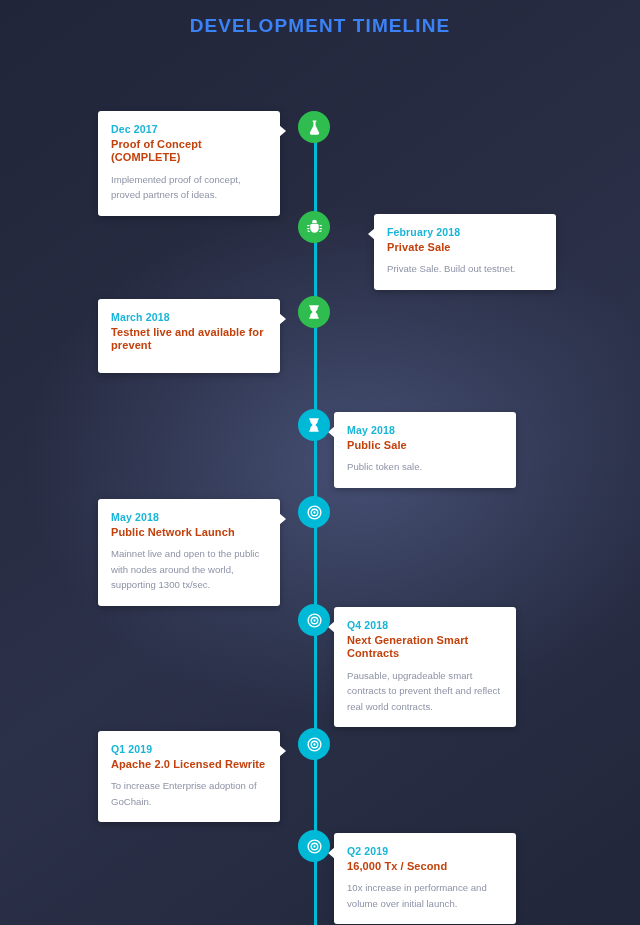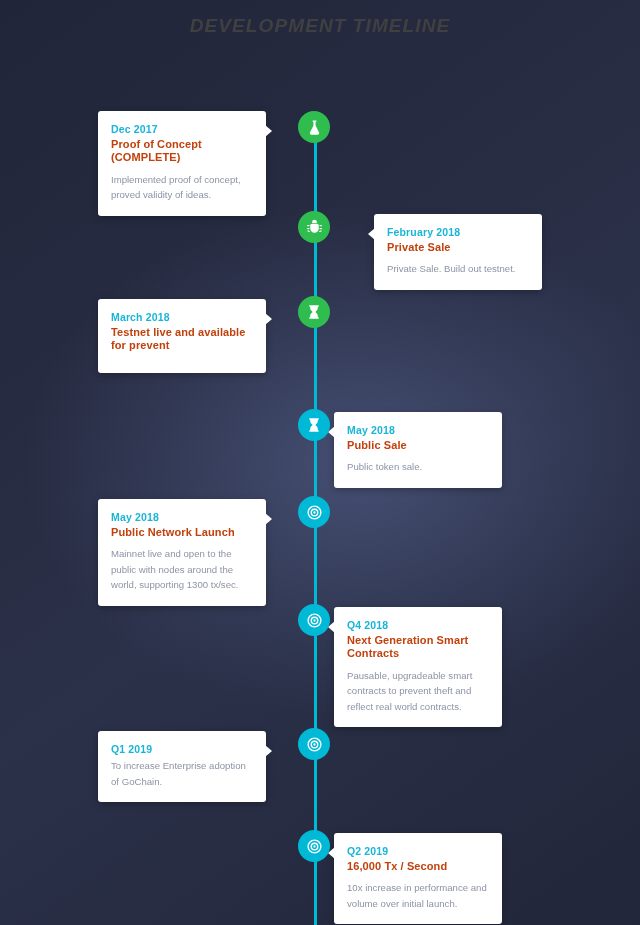--- a/index.html
+++ b/index.html
@@ -7,26 +7,25 @@
   body {
     font-family: "Liberation Sans", sans-serif;
     background:
       radial-gradient(ellipse 430px 330px at 56% 50%, rgba(92,104,150,0.55) 0%, rgba(75,85,125,0.30) 45%, rgba(40,46,66,0) 78%),
       linear-gradient(145deg, #20253a 0%, #272c42 35%, #2b3149 55%, #21263a 100%);
     overflow:hidden;
     position:relative;
   }
   #page-title {
     text-align:center;
-    color:#404040;
+    color:#3b82f6;
     font-size:19px;
     font-weight:bold;
     letter-spacing:1.1px;
     padding-top:15px;
-    font-style:italic;
   }
   #timeline {
     position:relative;
     width:640px;
     height:860px;
     margin-top:6px;
   }
   .axis {
     position:absolute;
     left:313.5px;
@@ -41,21 +40,21 @@
     width:32px; height:32px;
     border-radius:50%;
     display:flex; align-items:center; justify-content:center;
     z-index:4;
   }
   .node.green { background:#2ebd4e; }
   .node.teal  { background:#00b9d6; }
   .node svg { display:block; }
   .card {
     position:absolute;
-    width:168px;
+    width:182px;
     background:#ffffff;
     border-radius:3px;
     padding:12px 13px 13px 13px;
     box-shadow:0 2px 7px rgba(0,0,0,0.28);
     z-index:3;
   }
   .card.left  { left:98px; }
   .card.right { left:334px; }
   .card:after {
     content:"";
@@ -99,21 +98,21 @@
       <div class="node green" style="top: 68px;">
         <span>
           <svg width="17" height="17" viewBox="0 0 24 24" fill="#fff">
             <path d="M14.6 2H9.4v1.9h1.1v5.3L5.6 19.1c-.7 1.4.3 3 1.9 3h9c1.6 0 2.6-1.6 1.9-3L13.5 9.2V3.9h1.1V2z"></path>
           </svg>
         </span>
       </div>
       <div class="card left" style="top: 68px;">
         <div class="c-date">Dec 2017</div>
         <div class="c-title">Proof of Concept (COMPLETE)</div>
-        <div class="c-desc">Implemented proof of concept, proved validity of ideas.</div>
+        <div class="c-desc">Implemented proof of concept, proved partners of ideas.</div>
       </div>
       <div class="node green" style="top: 168px;">
         <span>
           <svg width="17" height="17" viewBox="0 0 24 24" fill="#fff">
             <path d="M8.6 4.3a3.4 3.4 0 016.8 0c0 .5-.1 1-.3 1.4H8.9c-.2-.4-.3-.9-.3-1.4z"></path>
             <path d="M6 9.2c0-1.4 1.1-2.5 2.5-2.5h7c1.4 0 2.5 1.1 2.5 2.5v4.1c0 3.4-2.7 6.1-6 6.1s-6-2.7-6-6.1V9.2z"></path>
             <rect x="1.4" y="8.4" width="3.6" height="1.7" rx=".85"></rect>
             <rect x="19" y="8.4" width="3.6" height="1.7" rx=".85"></rect>
             <rect x="1.4" y="12.6" width="3.6" height="1.7" rx=".85"></rect>
             <rect x="19" y="12.6" width="3.6" height="1.7" rx=".85"></rect>
@@ -182,20 +181,21 @@
         <span>
           <svg width="17" height="17" viewBox="0 0 24 24" fill="none" stroke="#fff" stroke-width="2">
             <circle cx="12" cy="12" r="9"></circle>
             <circle cx="12" cy="12" r="4.6"></circle>
             <circle cx="12" cy="12" r="1.6" fill="#fff" stroke="none"></circle>
           </svg>
         </span>
       </div>
       <div class="card left" style="top: 688px;">
         <div class="c-date">Q1 2019</div>
+        <div class="c-title">Apache 2.0 Licensed Rewrite</div>
         <div class="c-desc">To increase Enterprise adoption of GoChain.</div>
       </div>
       <div class="node teal" style="top: 787px;">
         <span>
           <svg width="17" height="17" viewBox="0 0 24 24" fill="none" stroke="#fff" stroke-width="2">
             <circle cx="12" cy="12" r="9"></circle>
             <circle cx="12" cy="12" r="4.6"></circle>
             <circle cx="12" cy="12" r="1.6" fill="#fff" stroke="none"></circle>
           </svg>
         </span>

